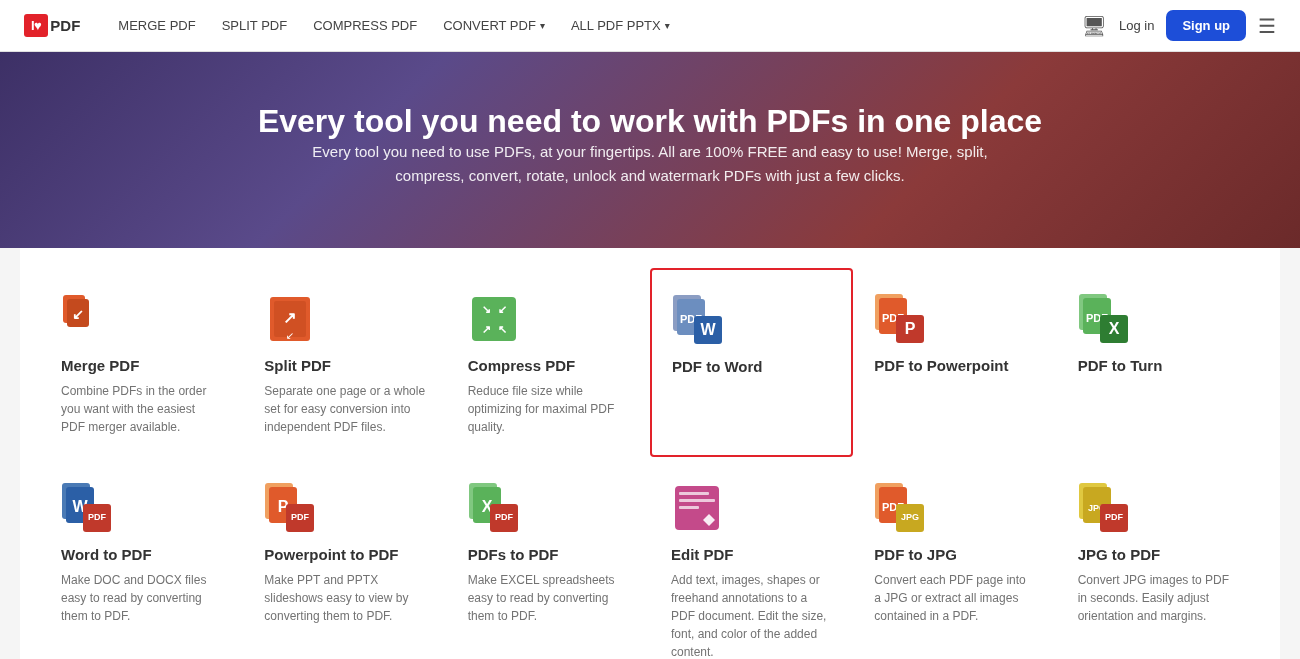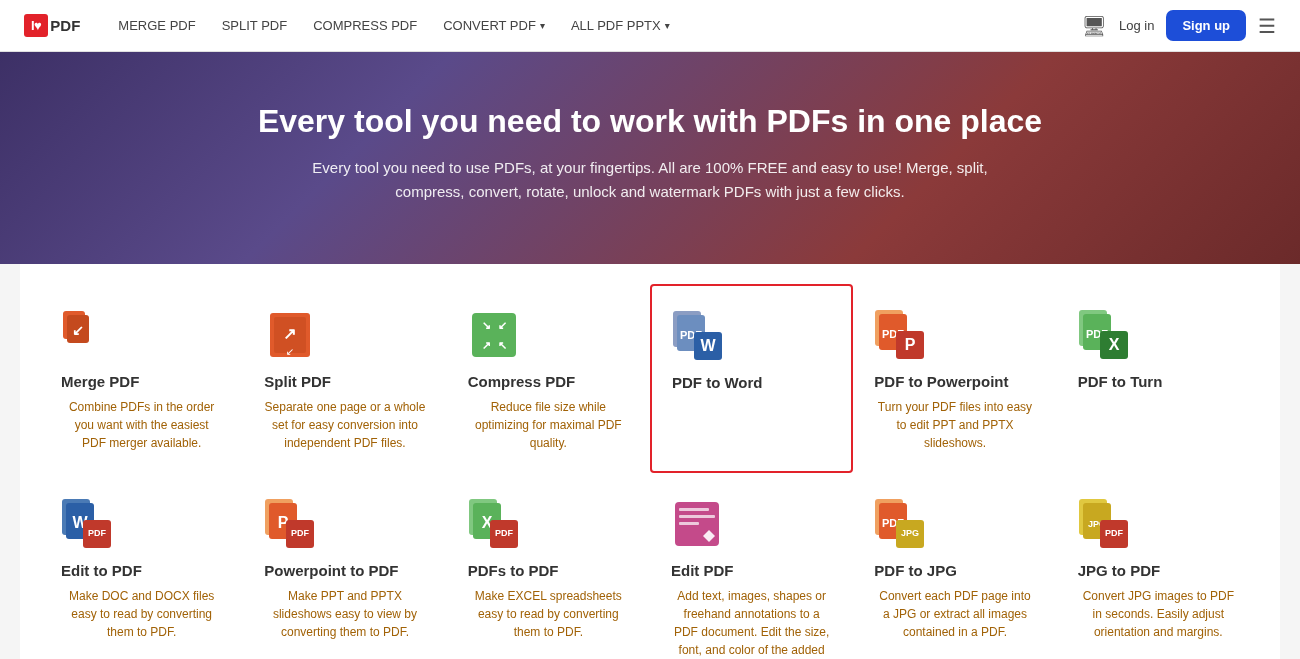--- a/index.html
+++ b/index.html
@@ -81,21 +81,20 @@
     
     .hero {
       background: linear-gradient(135deg, #3d3066 0%, #5a4a8a 30%, #8b3a3a 70%, #6b2a2a 100%);
       padding: 50px 20px 60px;
       text-align: center;
       color: #fff;
     }
     .hero h1 {
       font-size: 32px;
       font-weight: 700;
-      margin-bottom: 16px;
       line-height: 1.2;
     }
     .hero p {
       font-size: 15px;
       opacity: 0.9;
       line-height: 1.6;
       max-width: 700px;
       margin: 0 auto;
     }
 
@@ -132,23 +131,22 @@
       height: 52px;
     }
     .tool-name {
       font-size: 15px;
       font-weight: 600;
       color: #333;
       margin-bottom: 8px;
     }
     .tool-desc {
       font-size: 12px;
-      color: #a16207;
+      color: #737373;
       line-height: 1.5;
-      text-align: center;
     }
 
     
     .chevron { font-size: 10px; }
   </style>
 </head>
 <body>
 
 <nav>
   <a class="nav-logo" href="#">
@@ -237,41 +235,40 @@
       </div>
       <div class="tool-card">
         <div class="tool-icon-wrap"><svg viewBox="0 0 52 52" xmlns="http://www.w3.org/2000/svg">
       <rect x="1" y="1" width="28" height="36" rx="3" fill="#f0a060"></rect>
       <rect x="5" y="5" width="28" height="36" rx="3" fill="#e05a2b"></rect>
       <text x="19" y="29" font-size="11" fill="white" text-anchor="middle" font-weight="bold">PDF</text>
       <rect x="22" y="22" width="28" height="28" rx="3" fill="#c0392b"></rect>
       <text x="36" y="41" font-size="16" fill="white" text-anchor="middle" font-weight="bold">P</text>
     </svg></div>
         <div class="tool-name">PDF to Powerpoint</div>
-        <div class="tool-desc">Turn your PDF files into easy to edit PPT and PPTX slideshows.</div>
       </div>
       <div class="tool-card">
         <div class="tool-icon-wrap"><svg viewBox="0 0 52 52" xmlns="http://www.w3.org/2000/svg">
       <rect x="1" y="1" width="28" height="36" rx="3" fill="#80c880"></rect>
       <rect x="5" y="5" width="28" height="36" rx="3" fill="#5ab25a"></rect>
       <text x="19" y="29" font-size="11" fill="white" text-anchor="middle" font-weight="bold">PDF</text>
       <rect x="22" y="22" width="28" height="28" rx="3" fill="#2e7d32"></rect>
       <text x="36" y="41" font-size="16" fill="white" text-anchor="middle" font-weight="bold">X</text>
     </svg></div>
         <div class="tool-name">PDF to Turn</div>
       </div>
       <div class="tool-card">
         <div class="tool-icon-wrap"><svg viewBox="0 0 52 52" xmlns="http://www.w3.org/2000/svg">
       <rect x="1" y="1" width="28" height="36" rx="3" fill="#4a7ab5"></rect>
       <rect x="5" y="5" width="28" height="36" rx="3" fill="#2b5fa6"></rect>
       <text x="19" y="30" font-size="16" fill="white" text-anchor="middle" font-weight="bold">W</text>
       <rect x="22" y="22" width="28" height="28" rx="3" fill="#c0392b"></rect>
       <text x="36" y="38" font-size="9" fill="white" text-anchor="middle" font-weight="bold">PDF</text>
     </svg></div>
-        <div class="tool-name">Edit to PDF</div>
+        <div class="tool-name">Word to PDF</div>
         <div class="tool-desc">Make DOC and DOCX files easy to read by converting them to PDF.</div>
       </div>
       <div class="tool-card">
         <div class="tool-icon-wrap"><svg viewBox="0 0 52 52" xmlns="http://www.w3.org/2000/svg">
       <rect x="1" y="1" width="28" height="36" rx="3" fill="#f0a060"></rect>
       <rect x="5" y="5" width="28" height="36" rx="3" fill="#e05a2b"></rect>
       <text x="19" y="30" font-size="16" fill="white" text-anchor="middle" font-weight="bold">P</text>
       <rect x="22" y="22" width="28" height="28" rx="3" fill="#c0392b"></rect>
       <text x="36" y="38" font-size="9" fill="white" text-anchor="middle" font-weight="bold">PDF</text>
     </svg></div>

